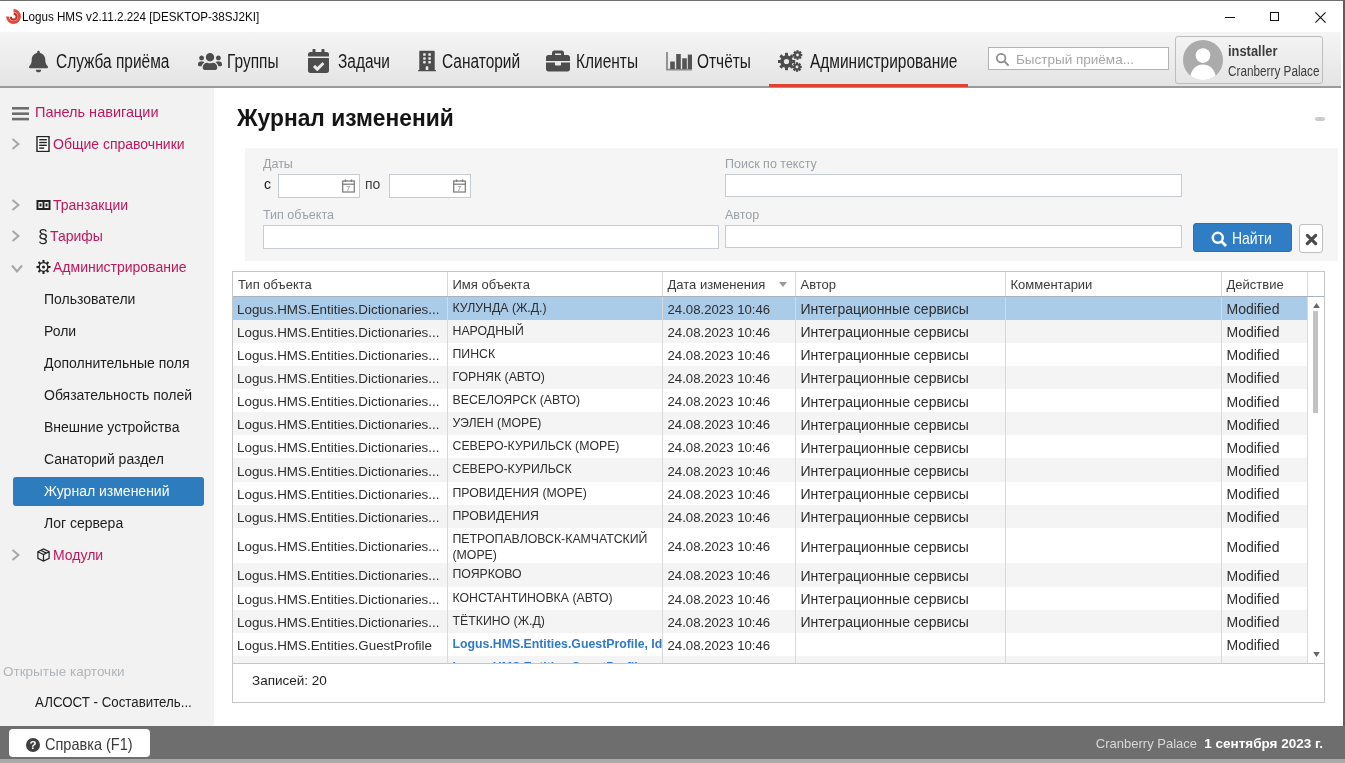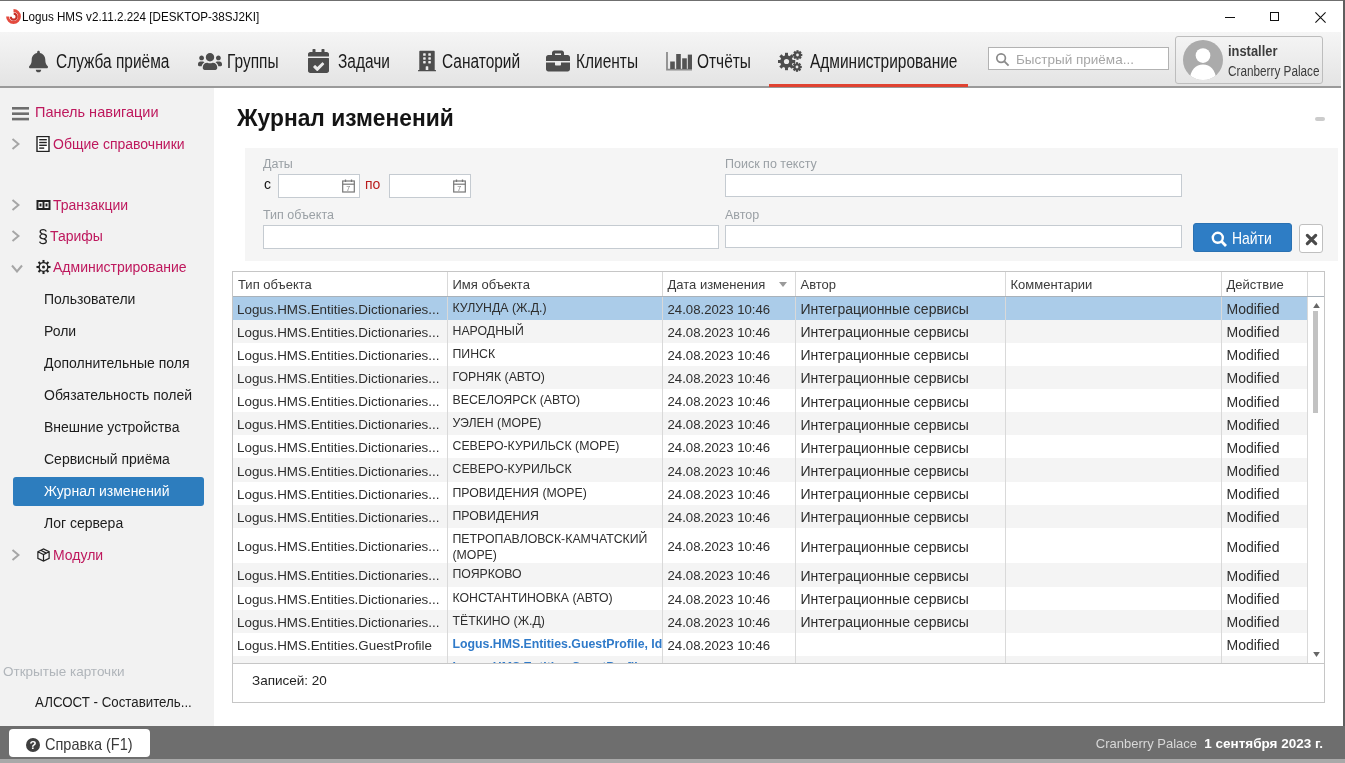--- a/index.html
+++ b/index.html
@@ -267,21 +267,21 @@
         <circle cx="8" cy="8" r="1.6" fill="#222"></circle>
       </svg>
       <span class="stext">Администрирование</span>
     </div>
 
     <div class="side-sub" style="top:203px">Пользователи</div>
     <div class="side-sub" style="top:235px">Роли</div>
     <div class="side-sub" style="top:267px">Дополнительные поля</div>
     <div class="side-sub" style="top:299px">Обязательность полей</div>
     <div class="side-sub" style="top:331px">Внешние устройства</div>
-    <div class="side-sub" style="top:363px">Сервисный приёма</div>
+    <div class="side-sub" style="top:363px">Санаторий раздел</div>
     <div id="selitem">
         <span>Журнал изменений</span>
       </div>
     <div class="side-sub" style="top:427px">Лог сервера</div>
 
     <div class="side-top" style="top:459px">
       <svg class="chev" width="9" height="12" viewBox="0 0 9 12">
           <path d="M1.5 1 L7.5 6 L1.5 11" fill="none" stroke="#a6a6a6" stroke-width="2"></path>
         </svg>
       <svg class="sicon" viewBox="0 0 16 16">
@@ -302,21 +302,21 @@
       <div class="abs" style="left:19px;top:28px;font-size:14px;color:#151515">с</div>
       <div class="finput" style="left:33px;top:26px;width:82px;height:24px">
         <svg class="abs" style="right:4px;top:4px" width="13" height="14" viewBox="0 0 13 14">
           <rect x="0.7" y="2" width="11.6" height="11" fill="none" stroke="#777" stroke-width="1.2"></rect>
           <line x1="0.7" y1="5.2" x2="12.3" y2="5.2" stroke="#777" stroke-width="1.2"></line>
           <line x1="3.5" y1="0.5" x2="3.5" y2="3" stroke="#777" stroke-width="1.3"></line>
           <line x1="9.5" y1="0.5" x2="9.5" y2="3" stroke="#777" stroke-width="1.3"></line>
           <text x="4.3" y="11.5" font-size="7" fill="#777" font-family="Liberation Sans">7</text>
         </svg>
       </div>
-      <div class="abs" style="left:120px;top:28px;font-size:14px;color:#b91c1c">по</div>
+      <div class="abs" style="left:120px;top:28px;font-size:14px;color:#404040">по</div>
       <div class="finput" style="left:144px;top:26px;width:82px;height:24px">
         <svg class="abs" style="right:4px;top:4px" width="13" height="14" viewBox="0 0 13 14">
           <rect x="0.7" y="2" width="11.6" height="11" fill="none" stroke="#777" stroke-width="1.2"></rect>
           <line x1="0.7" y1="5.2" x2="12.3" y2="5.2" stroke="#777" stroke-width="1.2"></line>
           <line x1="3.5" y1="0.5" x2="3.5" y2="3" stroke="#777" stroke-width="1.3"></line>
           <line x1="9.5" y1="0.5" x2="9.5" y2="3" stroke="#777" stroke-width="1.3"></line>
           <text x="4.3" y="11.5" font-size="7" fill="#777" font-family="Liberation Sans">7</text>
         </svg>
       </div>
       <div class="flabel" style="left:480px;top:9px">Поиск по тексту</div>

